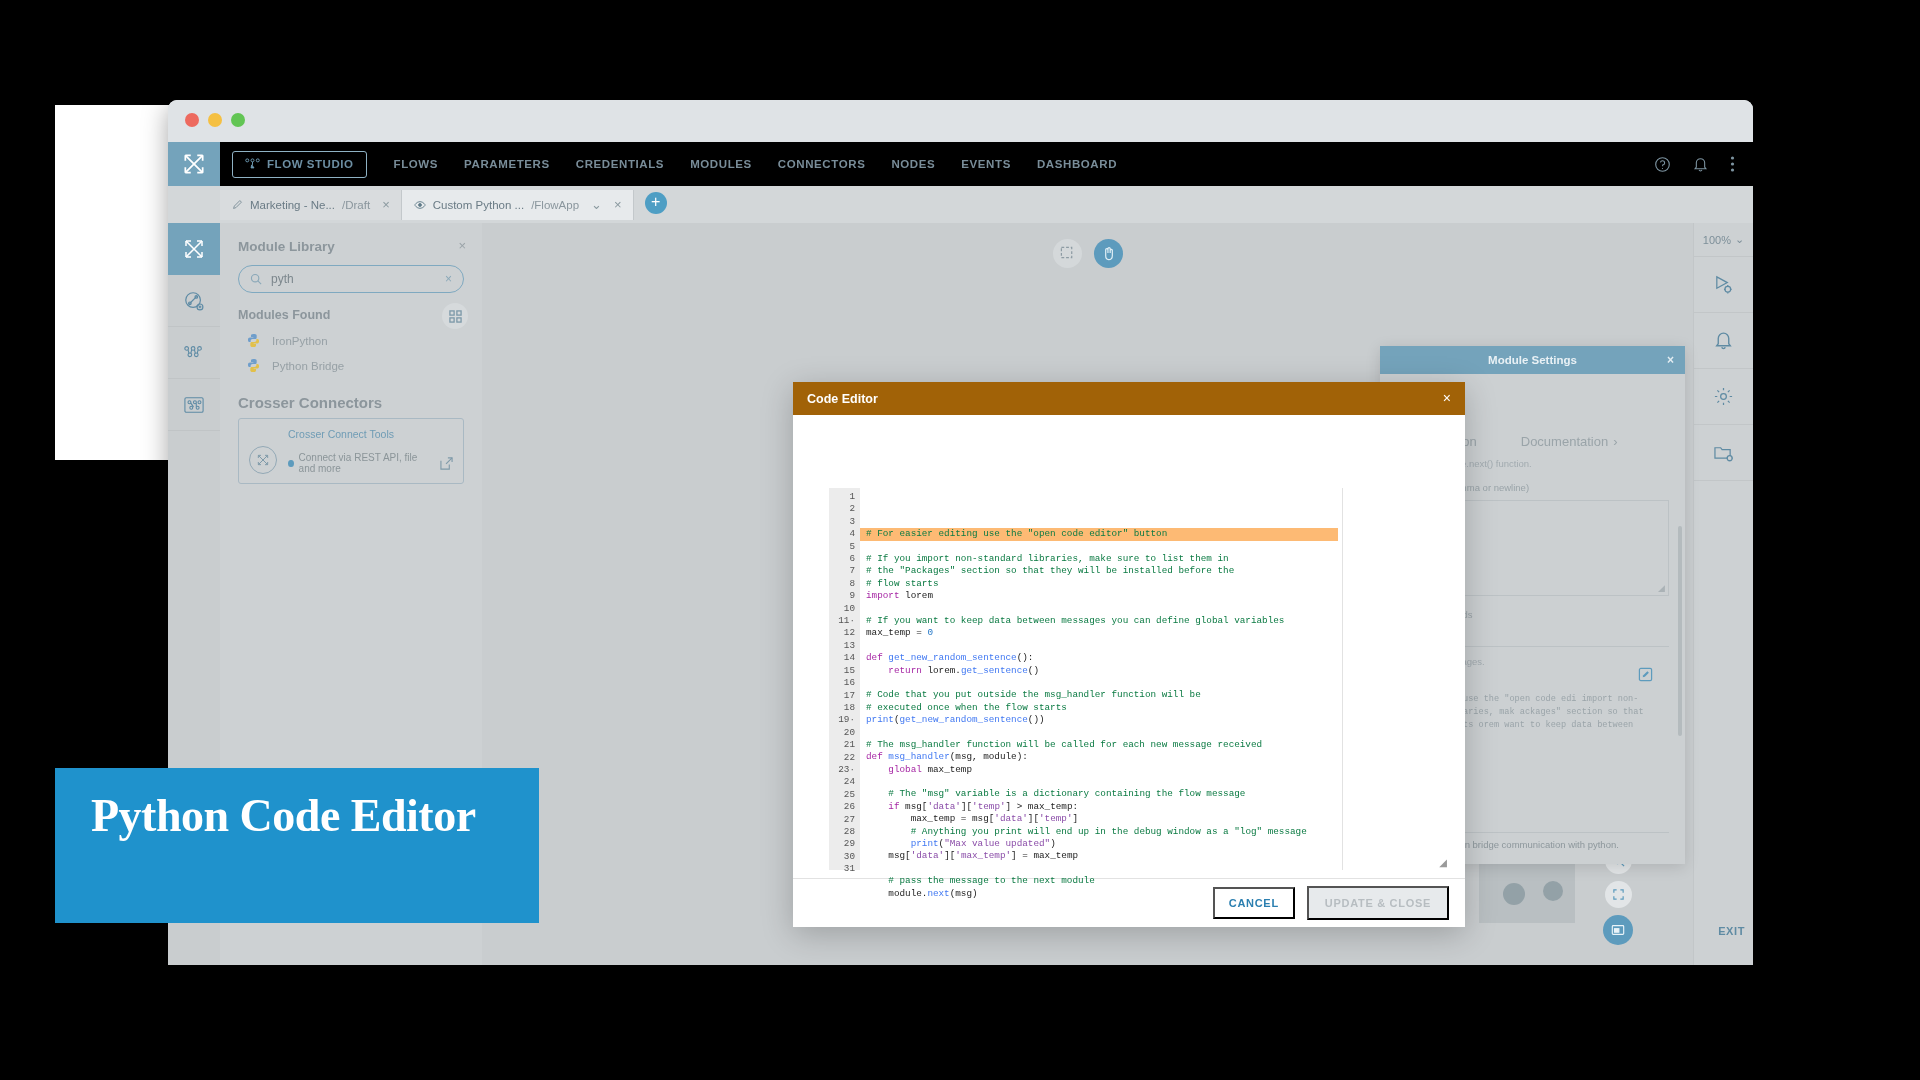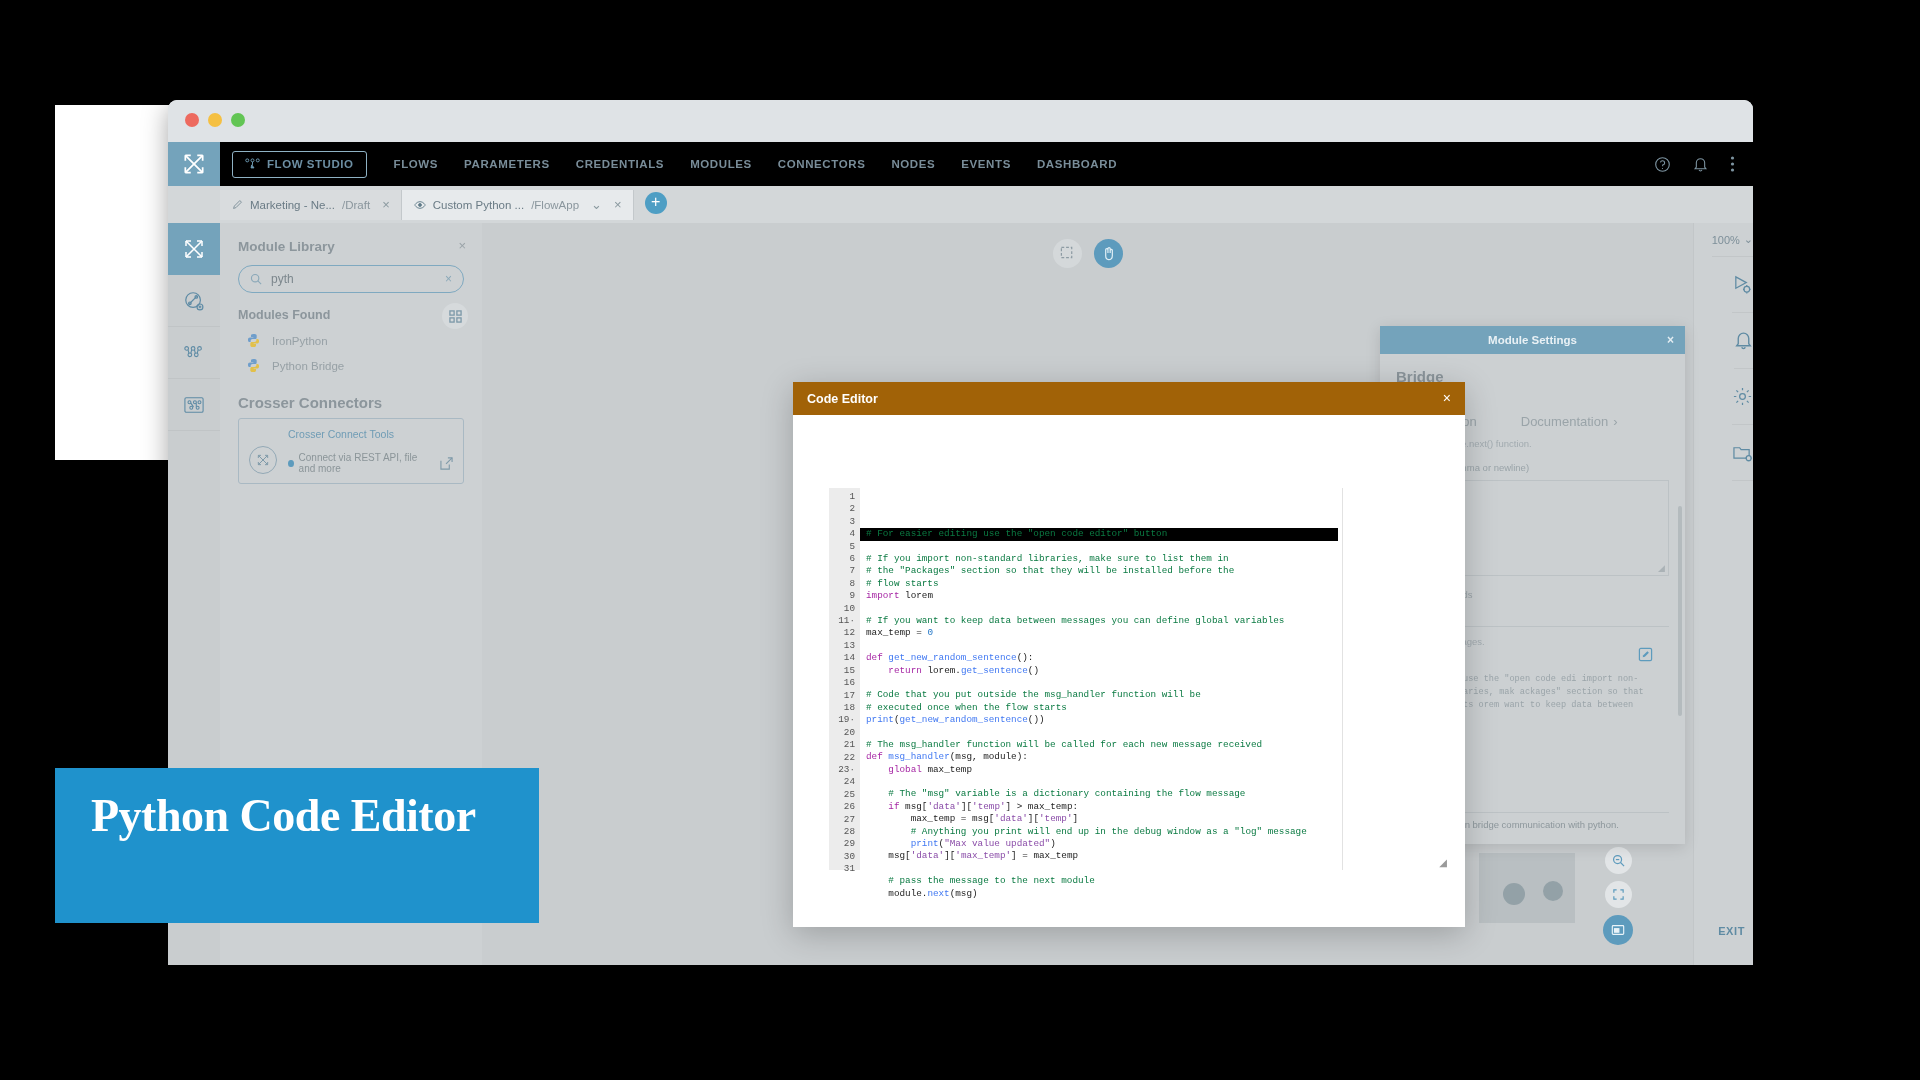--- a/index.html
+++ b/index.html
@@ -128,21 +128,21 @@
     position: absolute; left: 50%; transform: translateX(-50%); top: 16px;
     display: flex; gap: 12px;
   }
   .ctool {
     width: 29px; height: 29px; border-radius: 50%; background: #d4d8da;
     display: flex; align-items: center; justify-content: center; color: #8d9ba3;
   }
   .ctool.active { background: #5d9bbd; color: #cfe3ee; }
 
   
-  .rrail { width: 60px; background: #cdd1d3; display: flex; flex-direction: column; border-left: 1px solid #c2c6c8; align-items: flex-end; }
+  .rrail { width: 60px; background: #cdd1d3; display: flex; flex-direction: column; border-left: 1px solid #c2c6c8; }
   .zoomrow {
     height: 34px; display: flex; align-items: center; justify-content: center; gap: 4px;
     font-size: 11px; color: #7d8f99; border-bottom: 1px solid #c2c6c8;
   }
   .rrail-item {
     height: 56px; display: flex; align-items: center; justify-content: center;
     border-bottom: 1px solid #c2c6c8; color: #5f8ba3;
   }
 
   
@@ -157,21 +157,21 @@
     display: flex; align-items: center; justify-content: center; color: #5d9bbd;
   }
   .fab.primary { background: #5d9bbd; color: #e8f2f7; width: 30px; height: 30px; }
   .exit-btn {
     position: absolute; right: 8px; bottom: 28px; font-size: 11px;
     color: #5f8ba3; letter-spacing: .6px; font-weight: 600;
   }
 
   
   .modsettings {
-    position: absolute; right: 68px; top: 226px; width: 305px; height: 518px;
+    position: absolute; right: 68px; top: 246px; width: 305px; height: 518px;
     background: #ccd0d2; box-shadow: 0 3px 14px rgba(0,0,0,.13);
   }
   .ms-head {
     height: 28px; background: #74a3bb; color: #e9f1f5; display: flex; align-items: center;
     justify-content: center; position: relative; font-size: 11.5px; font-weight: 600;
   }
   .ms-close { position: absolute; right: 11px; top: 7px; font-size: 12px; color: #e3edf2; }
   .ms-body { padding: 14px 16px; }
   .ms-title { font-size: 15px; color: #8b959b; font-weight: 600; }
   .ms-sub { font-size: 9.5px; color: #97a1a6; margin-top: 2px; }
@@ -210,21 +210,21 @@
     width: 31px; background: #ececec; text-align: right; padding: 3px 5px 0 0;
     font-family: "Liberation Mono", monospace; font-size: 9.3px; color: #555; line-height: 12.4px;
   }
   .gutter .fold { color: #666; }
   .code-area {
     flex: 1; padding: 3px 0 0 6px; font-family: "Liberation Mono", monospace;
     font-size: 9.3px; line-height: 12.4px; color: #222; white-space: pre; position: relative;
     background: #fff;
   }
   .code-area .ln { height: 12.4px; }
-  .code-area .ln.cur { background: #000000; margin-left: -6px; padding-left: 6px; width: 478px; }
+  .code-area .ln.cur { background: #fdba74; margin-left: -6px; padding-left: 6px; width: 478px; }
   .tok-c { color: #0a7a42; }
   .tok-k { color: #a626a4; }
   .tok-f { color: #4078f2; }
   .tok-n { color: #2176c7; }
   .tok-str { color: #8a4ca8; }
   .code-right-edge { position: absolute; left: 482px; top: 0; bottom: 0; width: 1px; background: #e2e2e2; }
   .ed-resize { position: absolute; right: 4px; bottom: 2px; color: #9a9a9a; font-size: 10px; }
   .dlg-foot {
     height: 49px; border-top: 1px solid #e2e2e2; display: flex; align-items: center;
     justify-content: flex-end; gap: 12px; padding-right: 16px;
@@ -613,20 +613,24 @@
               <div>29</div>
               <div>30</div>
               <div>31</div>
             </div>
           <div class="code-area" id="codearea">
             <div class="code-right-edge"></div>
           <div class="ln cur"><span class="tok-c"># For easier editing use the "open code editor" button</span></div><div class="ln">&nbsp;</div><div class="ln"><span class="tok-c"># If you import non-standard libraries, make sure to list them in</span></div><div class="ln"><span class="tok-c"># the "Packages" section so that they will be installed before the</span></div><div class="ln"><span class="tok-c"># flow starts</span></div><div class="ln"><span class="tok-k">import</span> lorem</div><div class="ln">&nbsp;</div><div class="ln"><span class="tok-c"># If you want to keep data between messages you can define global variables</span></div><div class="ln">max_temp = <span class="tok-n">0</span></div><div class="ln">&nbsp;</div><div class="ln"><span class="tok-k">def</span> <span class="tok-f">get_new_random_sentence</span>():</div><div class="ln">    <span class="tok-k">return</span> lorem.<span class="tok-f">get_sentence</span>()</div><div class="ln">&nbsp;</div><div class="ln"><span class="tok-c"># Code that you put outside the msg_handler function will be</span></div><div class="ln"><span class="tok-c"># executed once when the flow starts</span></div><div class="ln"><span class="tok-f">print</span>(<span class="tok-f">get_new_random_sentence</span>())</div><div class="ln">&nbsp;</div><div class="ln"><span class="tok-c"># The msg_handler function will be called for each new message received</span></div><div class="ln"><span class="tok-k">def</span> <span class="tok-f">msg_handler</span>(msg, module):</div><div class="ln">    <span class="tok-k">global</span> max_temp</div><div class="ln">&nbsp;</div><div class="ln">    <span class="tok-c"># The "msg" variable is a dictionary containing the flow message</span></div><div class="ln">    <span class="tok-k">if</span> msg[<span class="tok-str">'data'</span>][<span class="tok-str">'temp'</span>] &gt; max_temp:</div><div class="ln">        max_temp = msg[<span class="tok-str">'data'</span>][<span class="tok-str">'temp'</span>]</div><div class="ln">        <span class="tok-c"># Anything you print will end up in the debug window as a "log" message</span></div><div class="ln">        <span class="tok-f">print</span>(<span class="tok-str">"Max value updated"</span>)</div><div class="ln">    msg[<span class="tok-str">'data'</span>][<span class="tok-str">'max_temp'</span>] = max_temp</div><div class="ln">&nbsp;</div><div class="ln">    <span class="tok-c"># pass the message to the next module</span></div><div class="ln">    module.<span class="tok-f">next</span>(msg)</div><div class="ln">&nbsp;</div></div>
           <span class="ed-resize">◢</span>
         </div>
       </div>
+      <div class="dlg-foot">
+        <button class="btn-cancel">CANCEL</button>
+        <button class="btn-update">UPDATE &amp; CLOSE</button>
+      </div>
     </div>
 
   </div>
 
   <div class="banner">
     <h1>Python Code Editor</h1>
   </div>
 
 </div>
 

